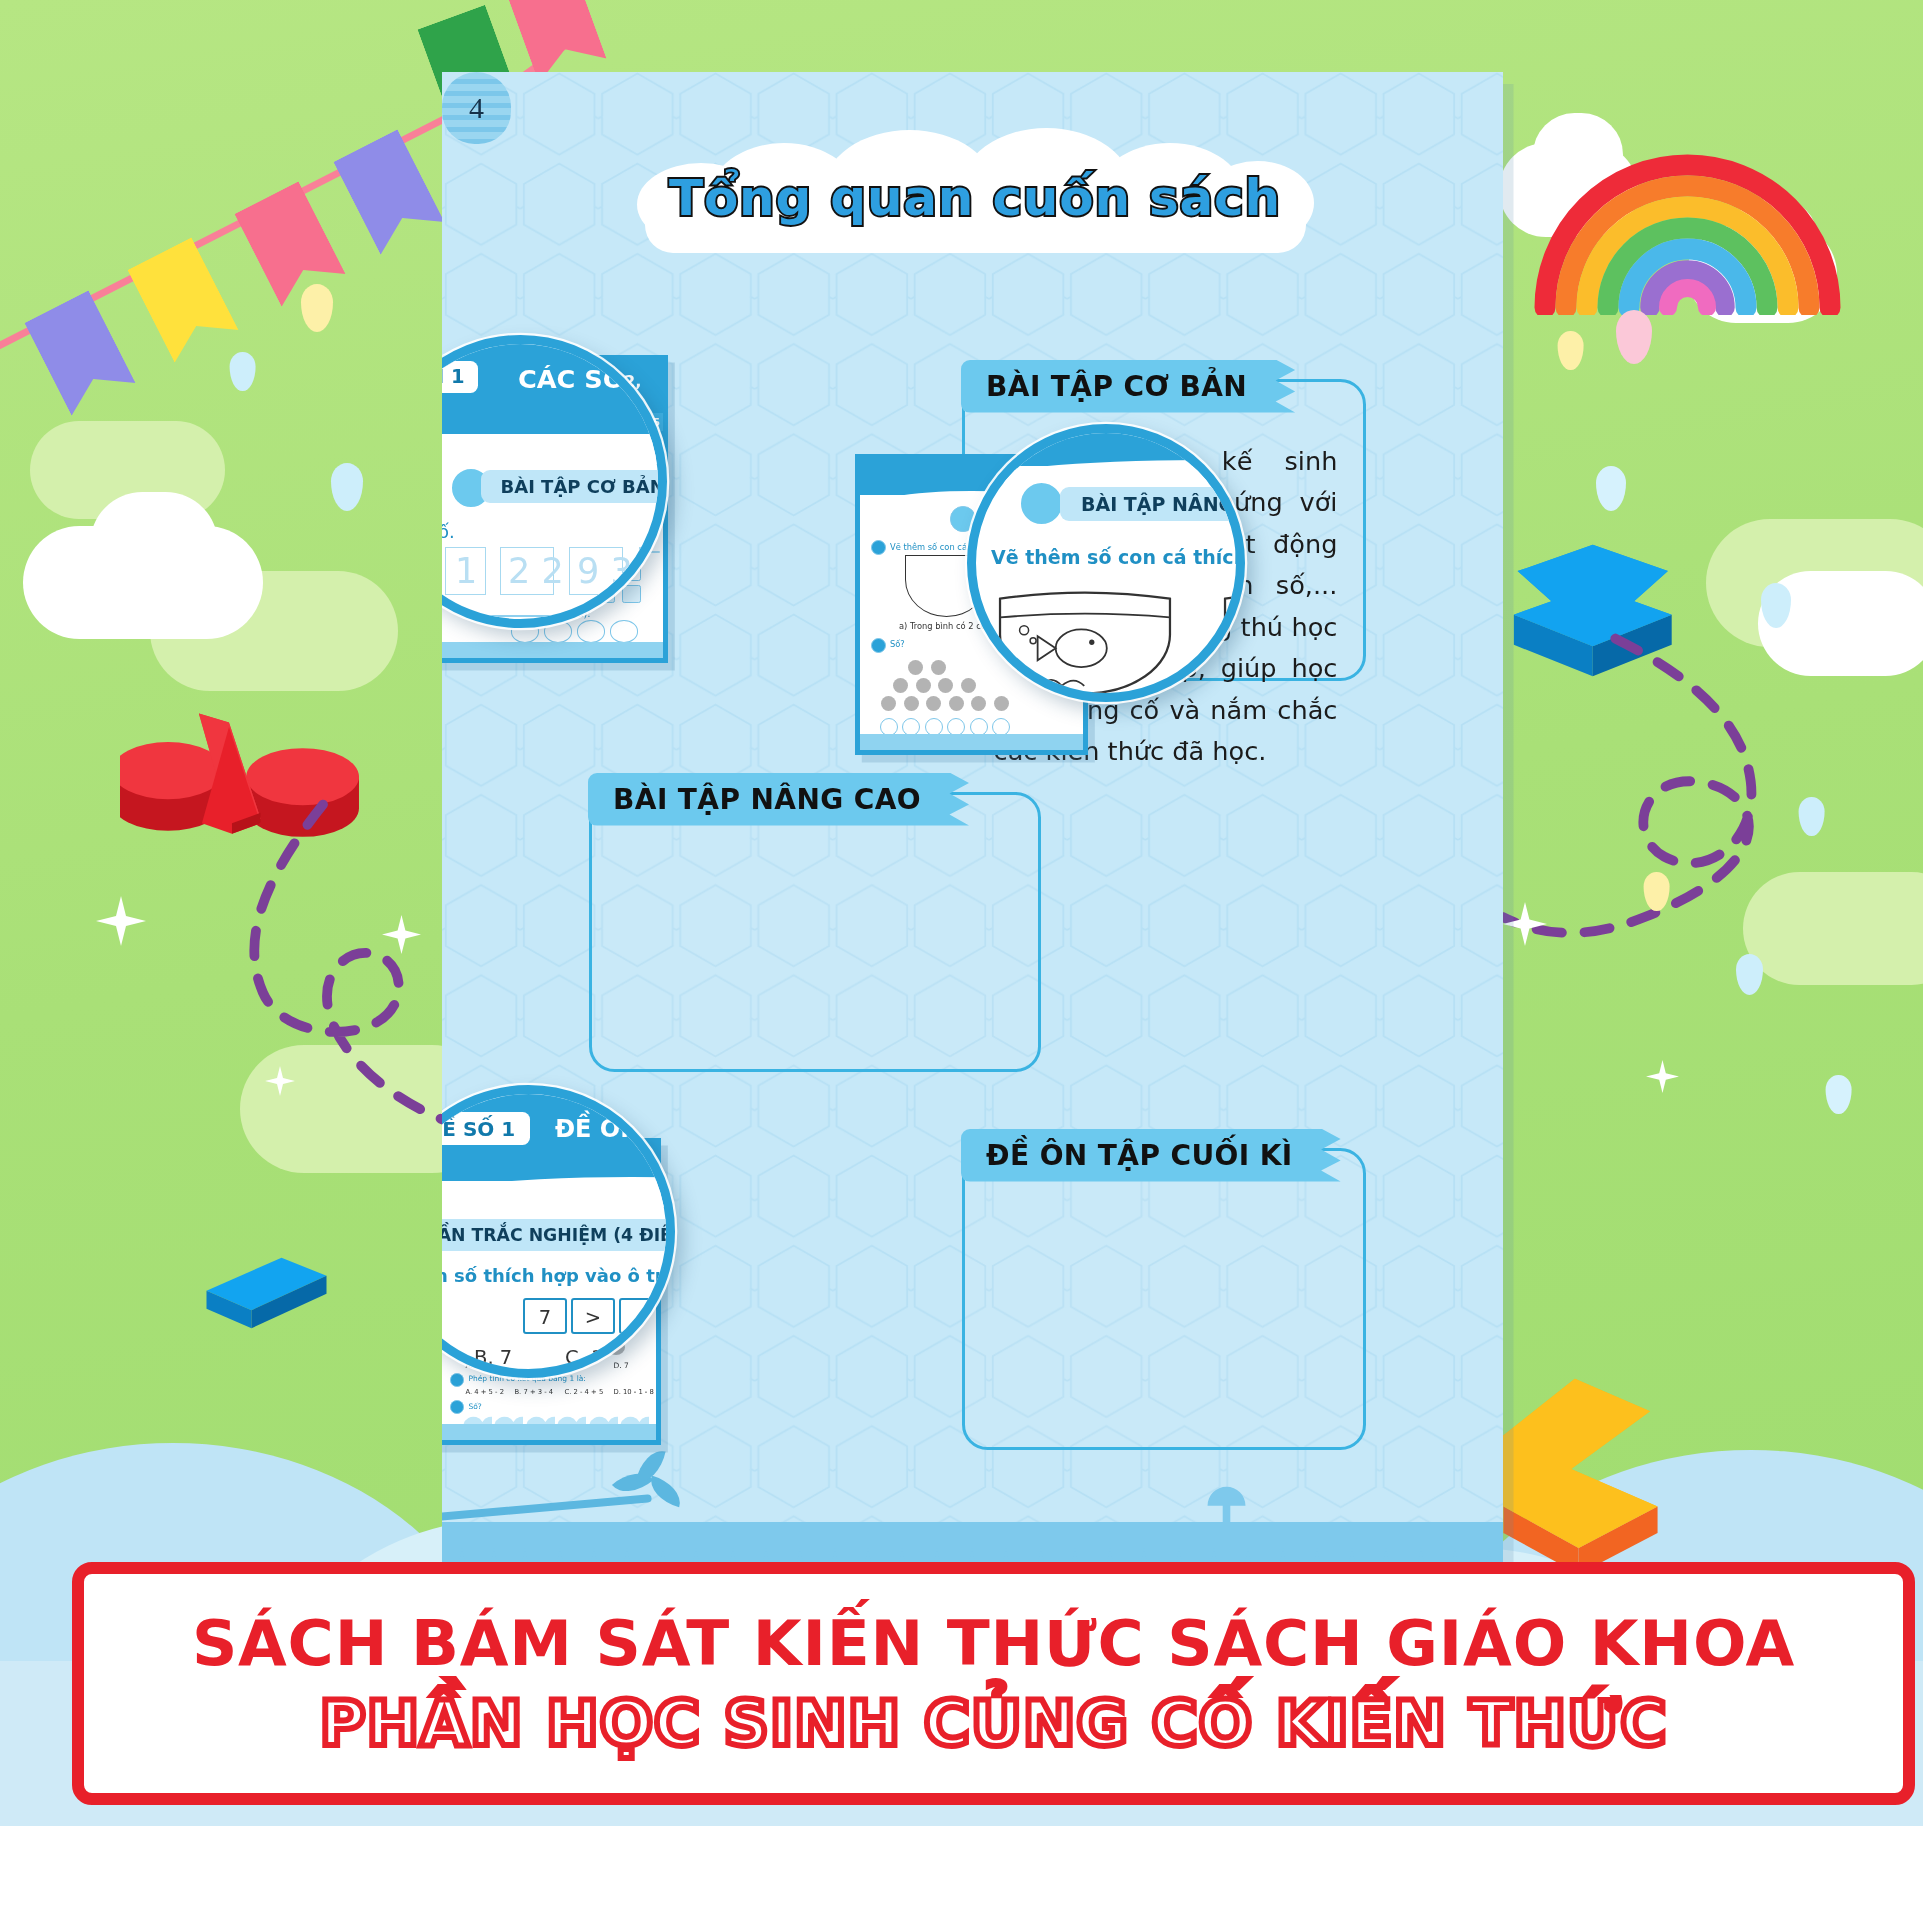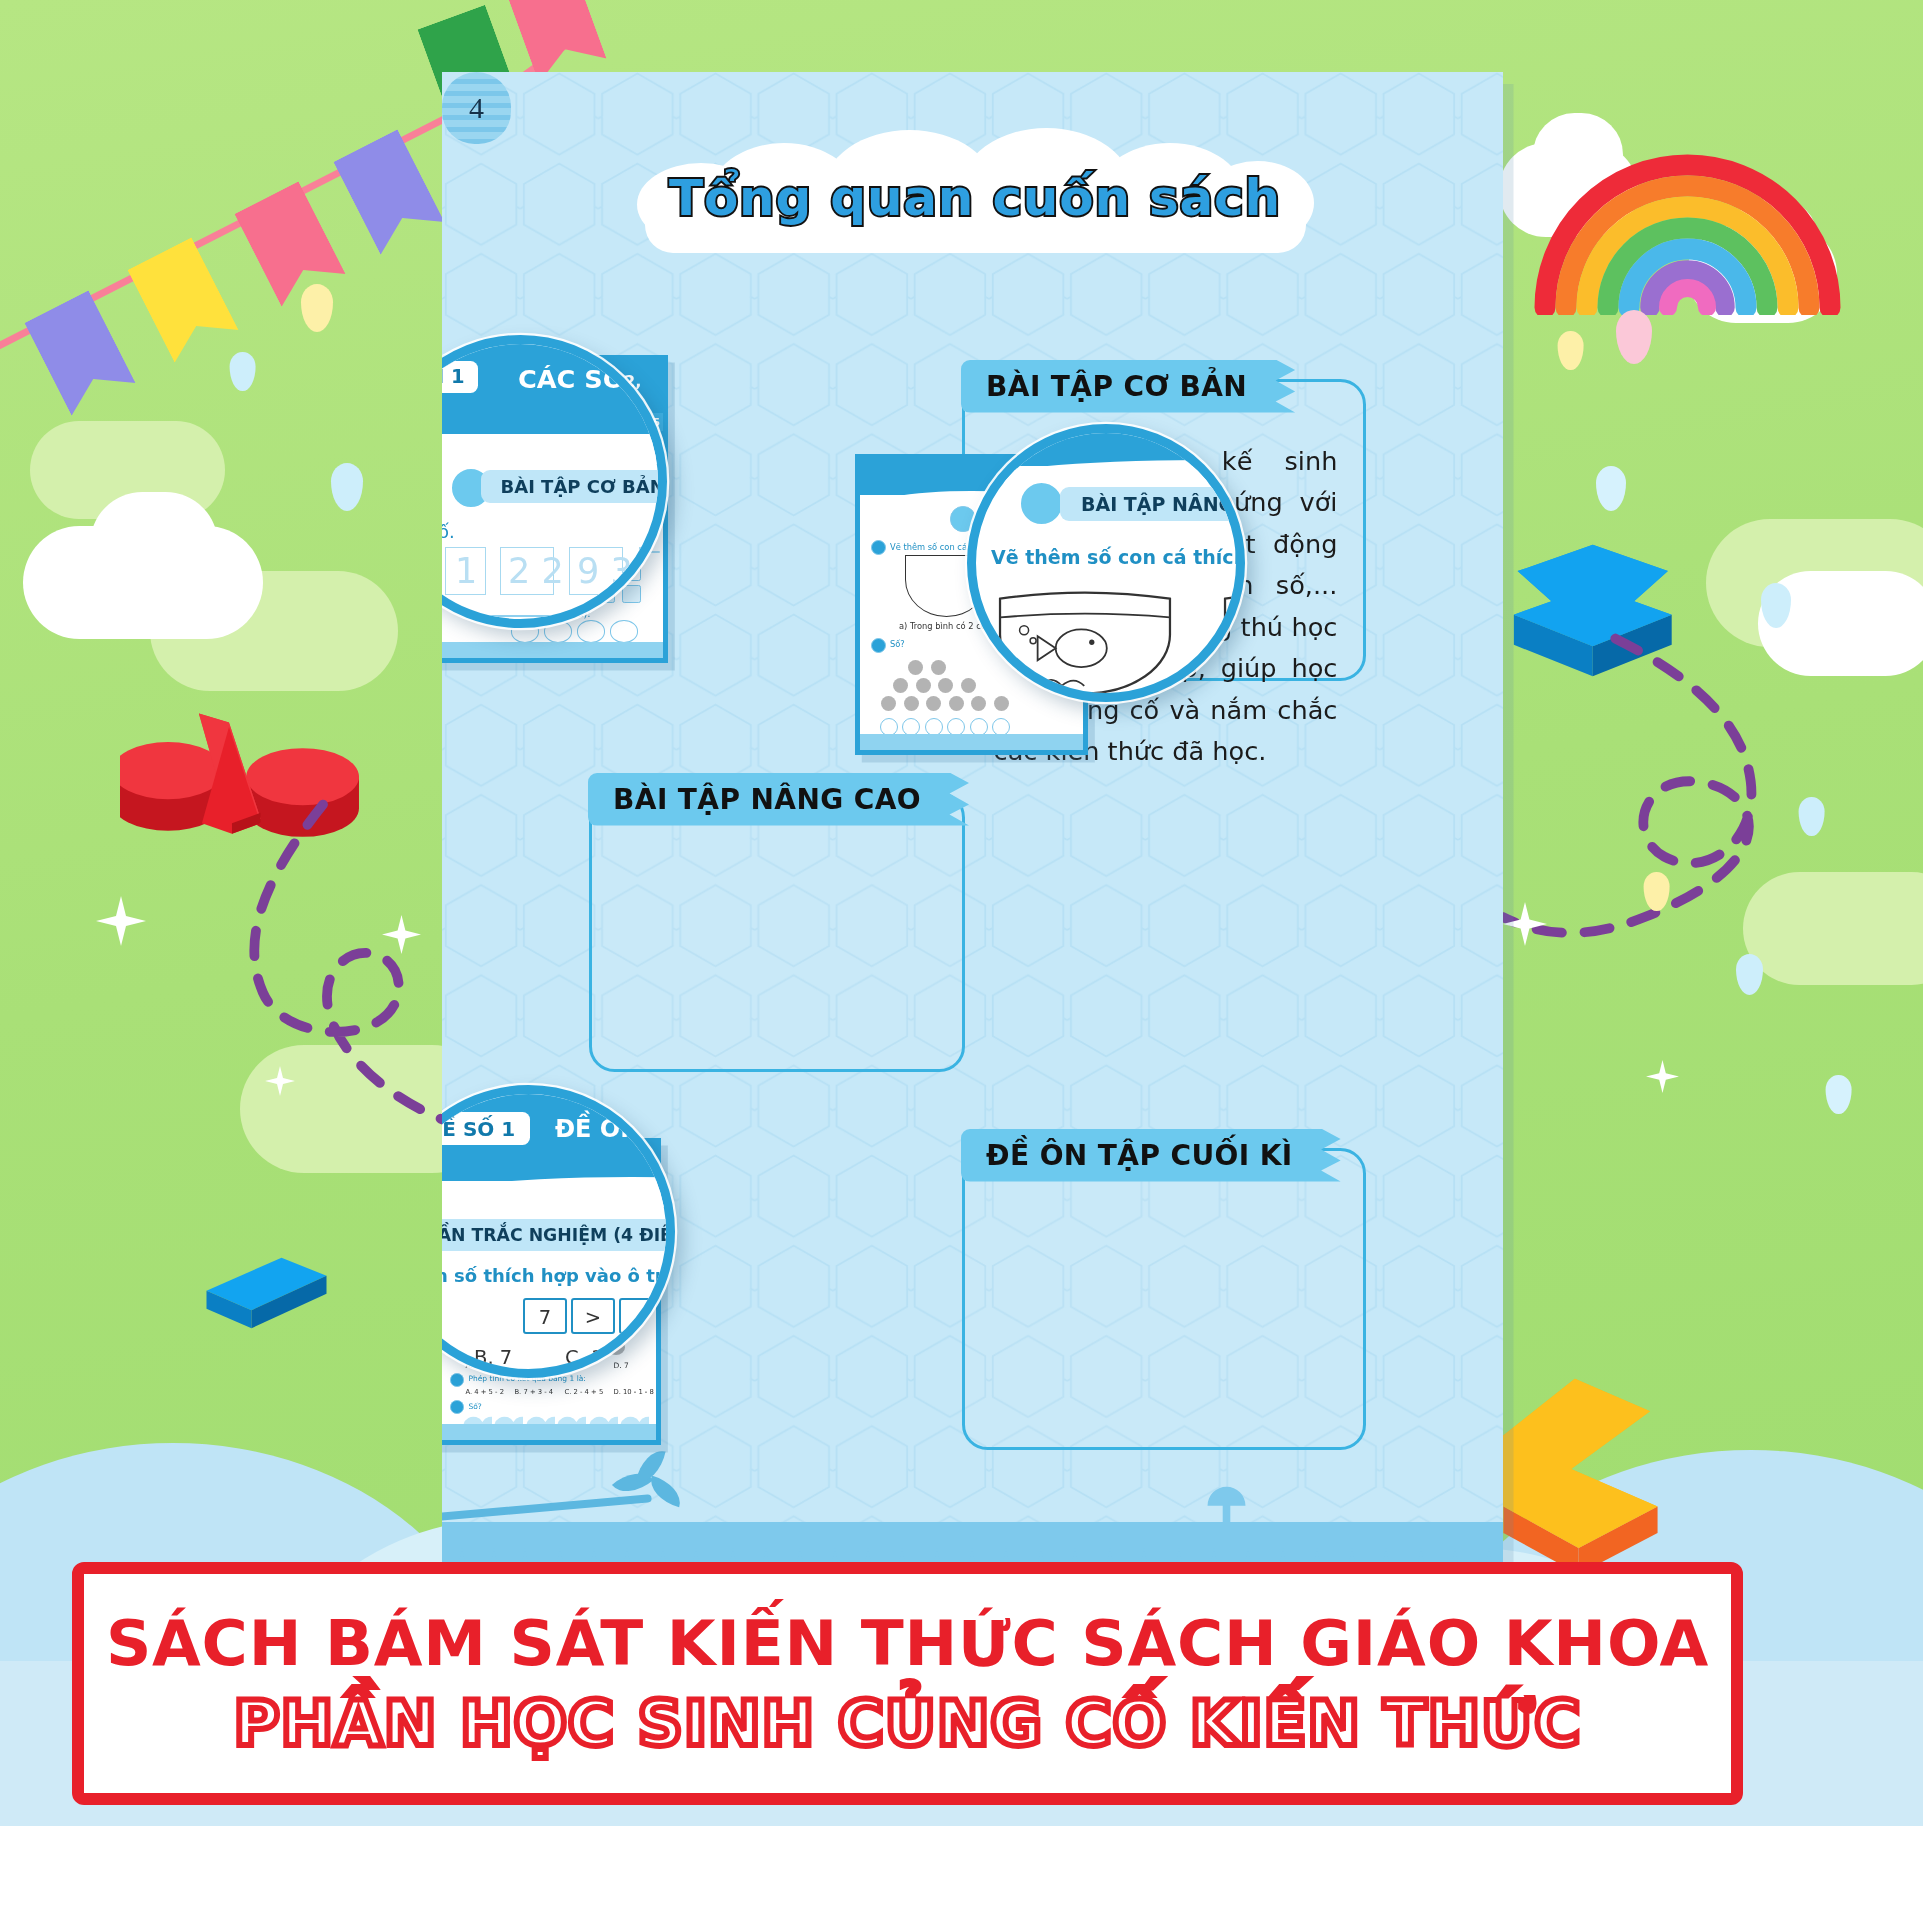--- a/index.html
+++ b/index.html
@@ -164,22 +164,22 @@
   
   .mag {
     position:absolute; border-radius:50%; border:9.8px solid #2ba2d8;
     background:#fff; overflow:hidden;
     box-shadow:0 0 0 2.3px rgba(255,255,255,.9), 7.5px 9px 19.5px rgba(20,70,100,.28);
   }
   .mag-inner { position:absolute; transform-origin:0 0; }
 
   
   #banner {
-    position:absolute; left:72px; top:1562px; width:1671px; height:243px;
-    background:#fff; border:12px solid #e8202a; border-radius:12px;
+    position:absolute; left:72px; top:1562px; width:1843px; height:243px;
+    background:#fff; border:12px solid #e8202a; border-radius:20px;
     display:flex; flex-direction:column; align-items:center; justify-content:center;
   }
   #banner-l1 {
     font-size:63px; font-weight:700; color:#e8202a; letter-spacing:0.8px;
     font-family:"DejaVu Sans", sans-serif;
   }
   #banner-l2 {
     font-size:63px; font-weight:700; color:#fff; letter-spacing:0.8px;
     -webkit-text-stroke:6px #e8202a; margin-top:7.5px;
     font-family:"DejaVu Sans", sans-serif;
@@ -362,21 +362,21 @@
       <div class="b" style="left:564px;top:21px;width:113px;height:84px;"></div>
       <div class="b" style="left:7.5px;top:57px;width:661px;height:56px;border-radius:30px;"></div>
       <div id="title-text">Tổng quan cuốn sách</div>
     </div>
 
     <div class="card" style="left:520px;top:307px;width:404px;height:302px;">
       <div class="card-label">BÀI TẬP CƠ BẢN</div>
       <div class="card-body">Được thiết kế sinh động, đầy cảm hứng với rất nhiều các hoạt động nối, tô màu, điền số,... giúp khơi gợi hứng thú học và làm bài tập, giúp học sinh củng cố và nắm chắc các kiến thức đã học.</div>
     </div>
 
-    <div class="card" style="left:147px;top:720px;width:376px;height:280px;">
+    <div class="card" style="left:147px;top:720px;width:452px;height:280px;">
       <div class="card-label">BÀI TẬP NÂNG CAO</div>
     </div>
 
     <div class="card" style="left:520px;top:1076px;width:404px;height:302px;">
       <div class="card-label">ĐỀ ÔN TẬP CUỐI KÌ</div>
     </div>
 
     <div class="thumb" style="left:-22.5px;top:283px;width:248px;height:308px;">
       <div class="th-head"></div>
       <div class="th-head2"></div>

